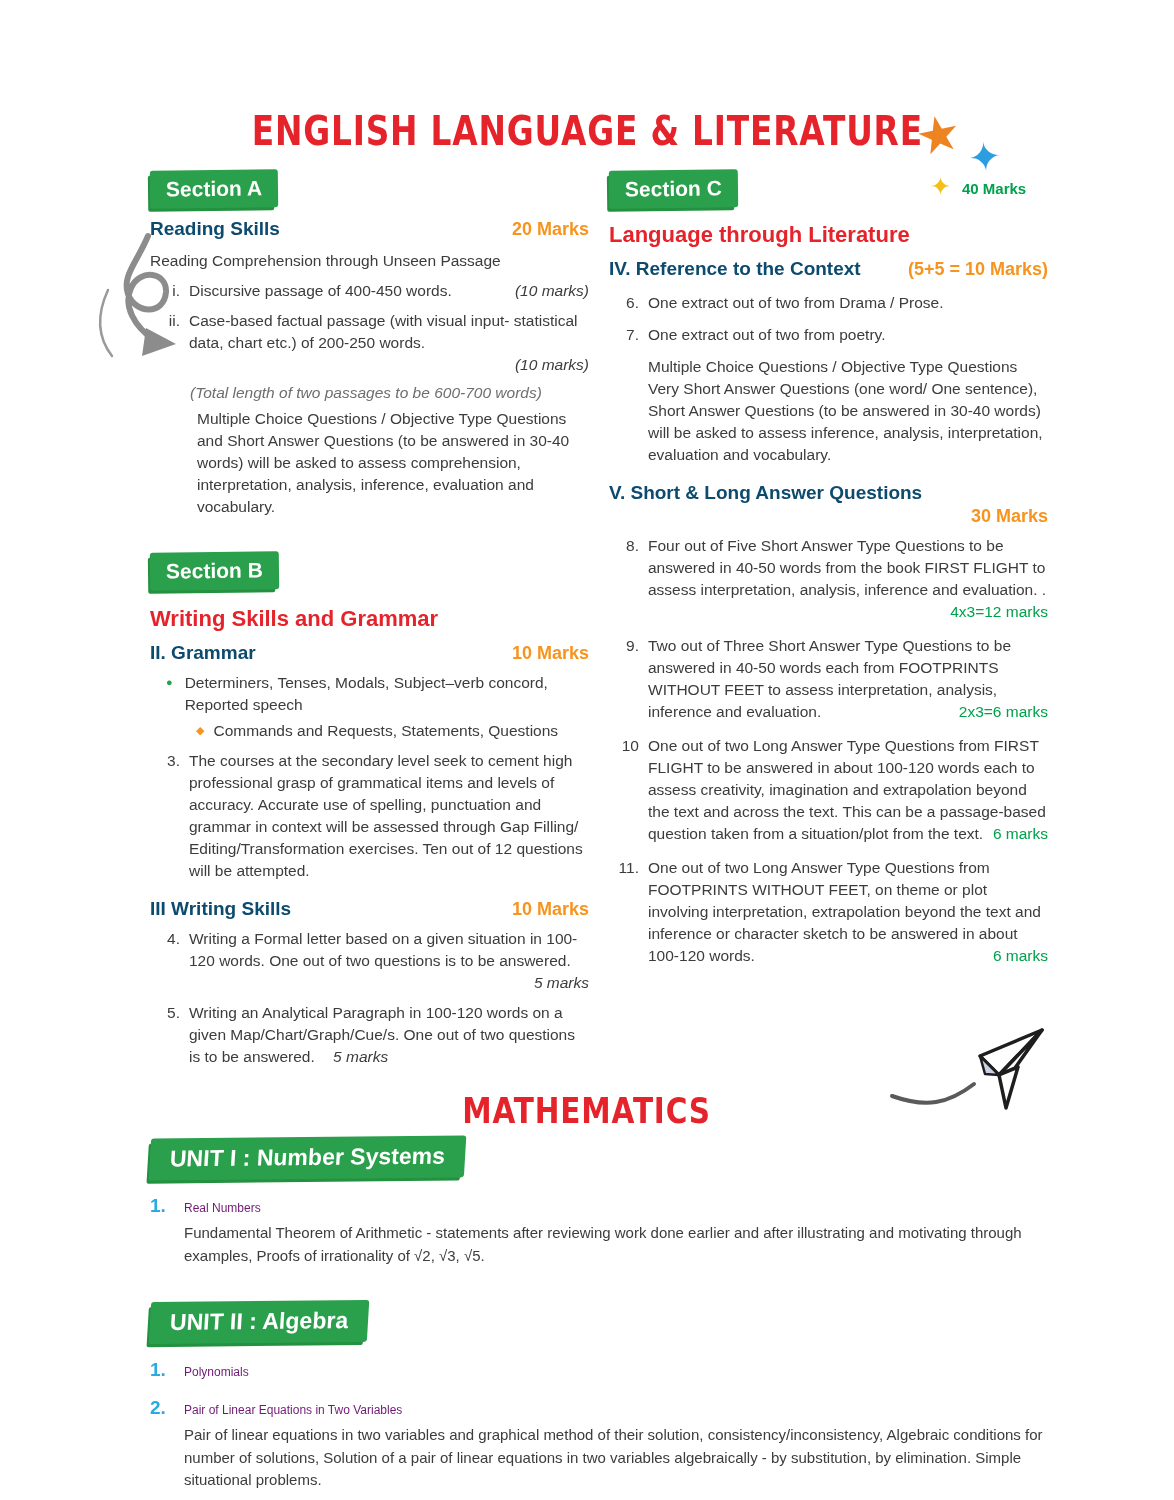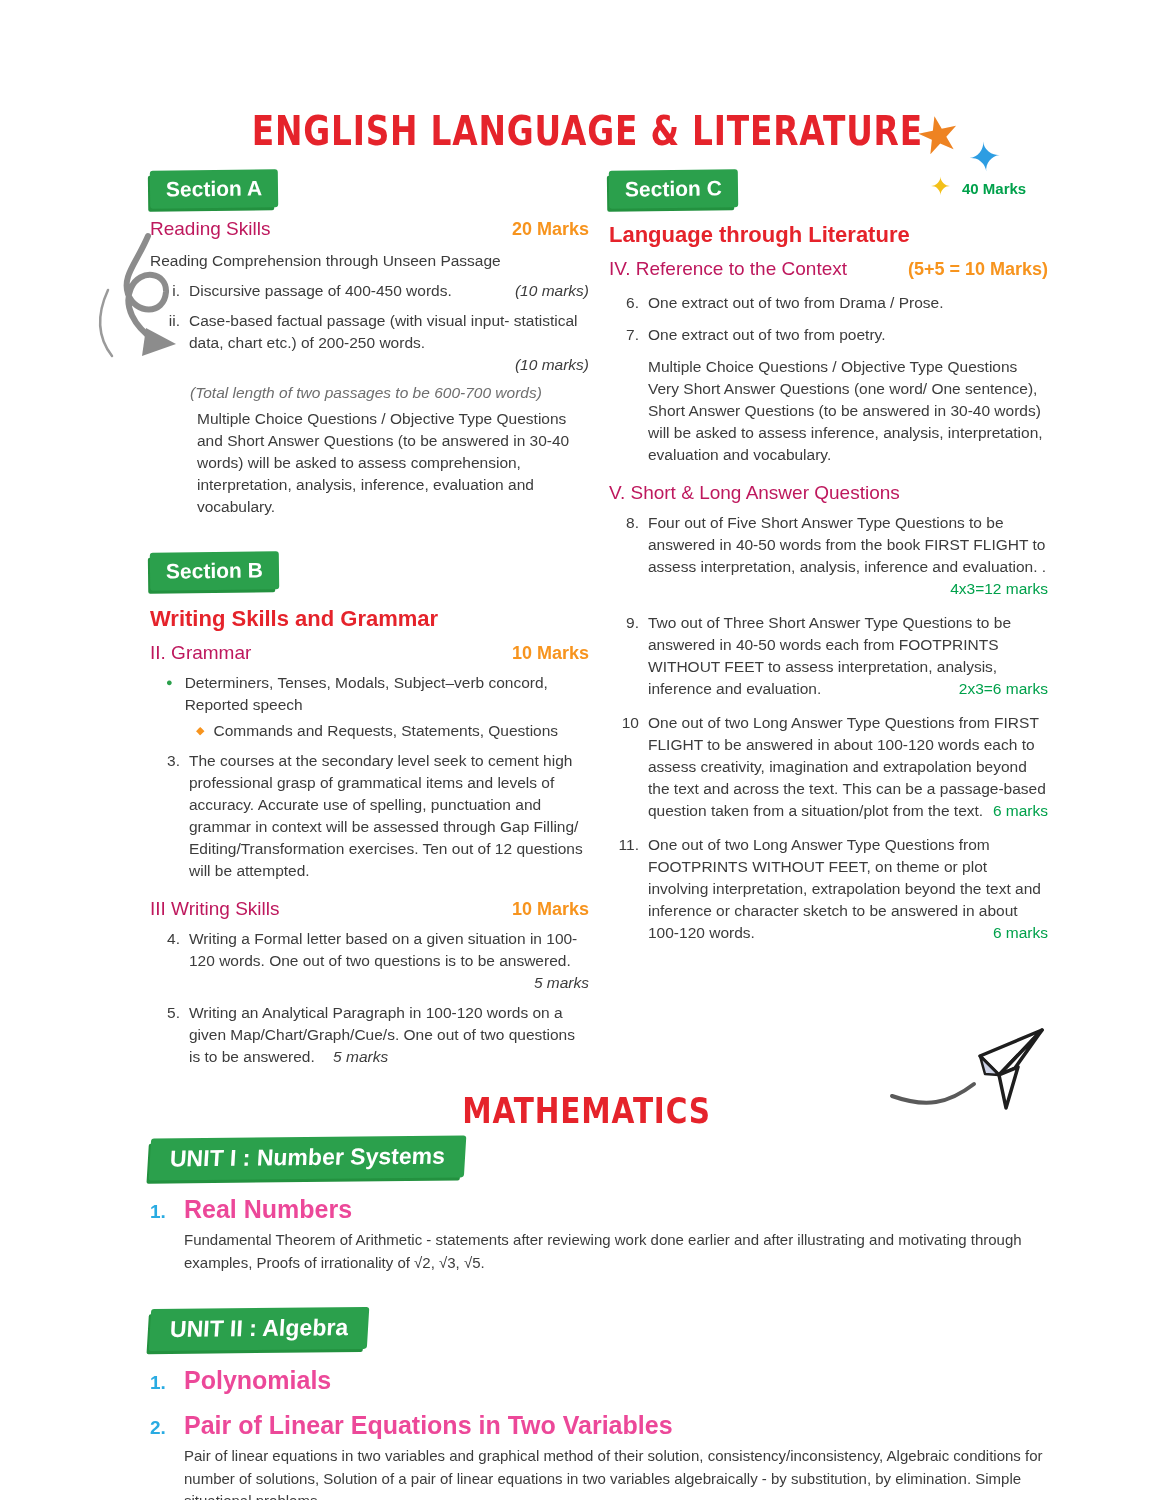--- a/index.html
+++ b/index.html
@@ -37,21 +37,21 @@
     font-weight:bold; font-size:23px; line-height:1;
     padding:9px 20px 10px; border-radius:3px;
     transform:skewX(-4deg) rotate(-.6deg);
     box-shadow:-3px 4px 0 -1px #23913f;
   }
   
   .columns { display:flex; gap:20px; margin:16px 126px 0 150px; min-height:828px; }
   .col { flex:1; min-width:0; }
   
   .hrow { display:flex; justify-content:space-between; align-items:baseline; margin-top:10px; }
-  .h-orange { color:#be185d; font-weight:normal; font-size:19px; }
+  .h-orange { color:#0c4a6e; font-weight:bold; font-size:19px; }
   .marks-orange { color:#f7941e; font-weight:bold; font-size:18px; white-space:nowrap; }
   .h-red { color:#e5232b; font-weight:bold; font-size:22px; margin:16px 0 6px; }
   .marks-line { text-align:right; margin-top:2px; }
   
   .txt { font-size:15.5px; line-height:1.42; }
   .intro { margin-top:10px; }
   .item { display:flex; margin-top:8px; }
   .inum { flex:none; width:30px; text-align:right; margin-right:9px; }
   .ibody { flex:1; min-width:0; }
   .ibody::after { content:""; display:block; clear:both; }
@@ -79,21 +79,21 @@
     font-family:"DejaVu Sans", sans-serif; }
   .total-marks { position:absolute; left:64px; top:70px; color:#00a14b; font-weight:bold; font-size:15px; white-space:nowrap; }
   
   .curl-arrow { position:absolute; left:88px; top:228px; }
   .paper-plane { position:absolute; left:884px; top:1022px; }
   
   .math-wrap { margin:6px 122px 0 150px; }
   .topic { margin-top:16px; }
   .trow { display:flex; align-items:baseline; }
   .tnum { flex:none; width:26px; margin-right:8px; color:#29abe2; font-weight:bold; font-size:19px; }
-  .theading { color:#ec4899; font-weight:bold; font-size:25px; }
+  .theading { color:#701a75; font-weight:normal; font-size:12px; }
   .tbody { margin:5px 0 0 34px; font-size:15px; line-height:1.5; max-width:880px; }
 </style>
 </head>
 <body>
 
 <div class="page">
 
   <div class="big-title">
     <span>ENGLISH LANGUAGE &amp; LITERATURE</span>
   </div>
@@ -214,20 +214,23 @@
         <span class="inum">7.</span>
         <div class="ibody">
           <span>One extract out of two from poetry.</span>
         </div>
       </div>
 
       <div class="txt indent-para">Multiple Choice Questions / Objective Type Questions Very Short Answer Questions (one word/ One sentence), Short Answer Questions (to be answered in 30-40 words) will be asked to assess inference, analysis, interpretation, evaluation and vocabulary.</div>
 
       <div class="hrow" style="margin-top:16px;">
         <span class="h-orange">V. Short &amp; Long Answer Questions</span>
+      </div>
+      <div class="marks-line">
+        <span class="marks-orange">30 Marks</span>
       </div>
 
       <div class="item txt">
         <span class="inum">8.</span>
         <div class="ibody">
           <span>Four out of Five Short Answer Type Questions to be answered in 40-50 words from the book FIRST FLIGHT to assess interpretation, analysis, inference and evaluation. .</span>
           <span class="marks-green">4x3=12 marks</span>
         </div>
       </div>
 

